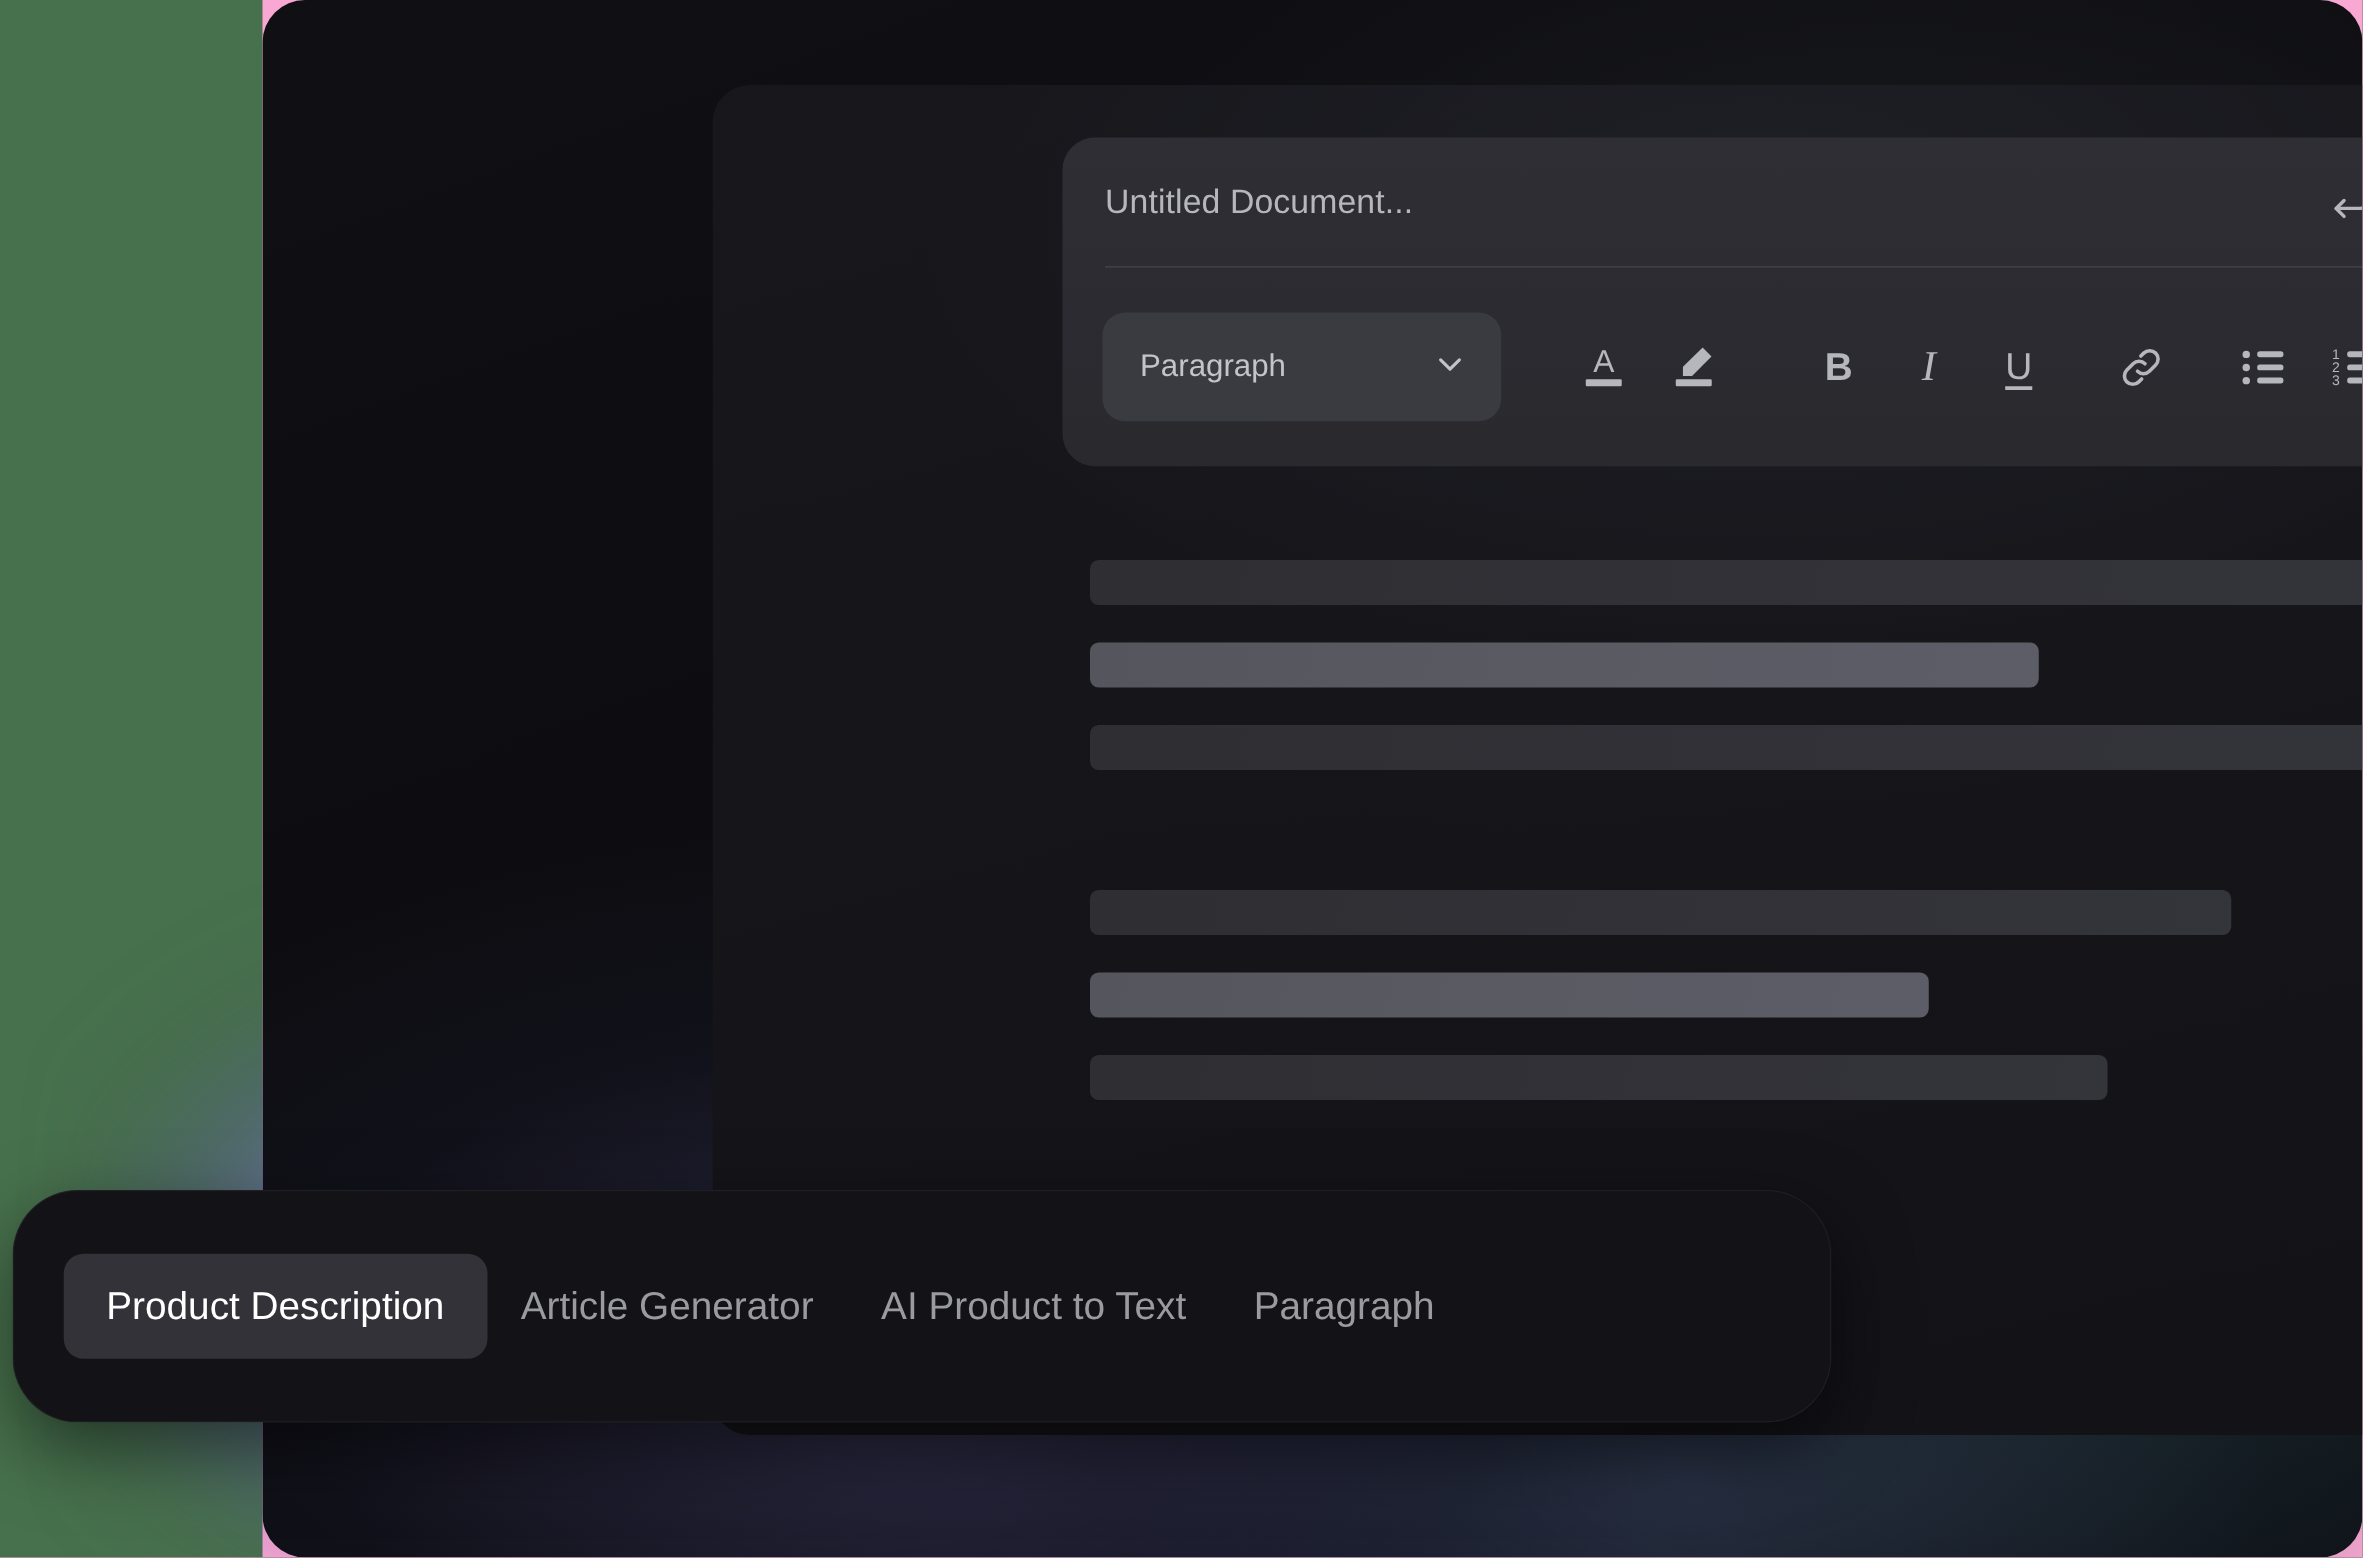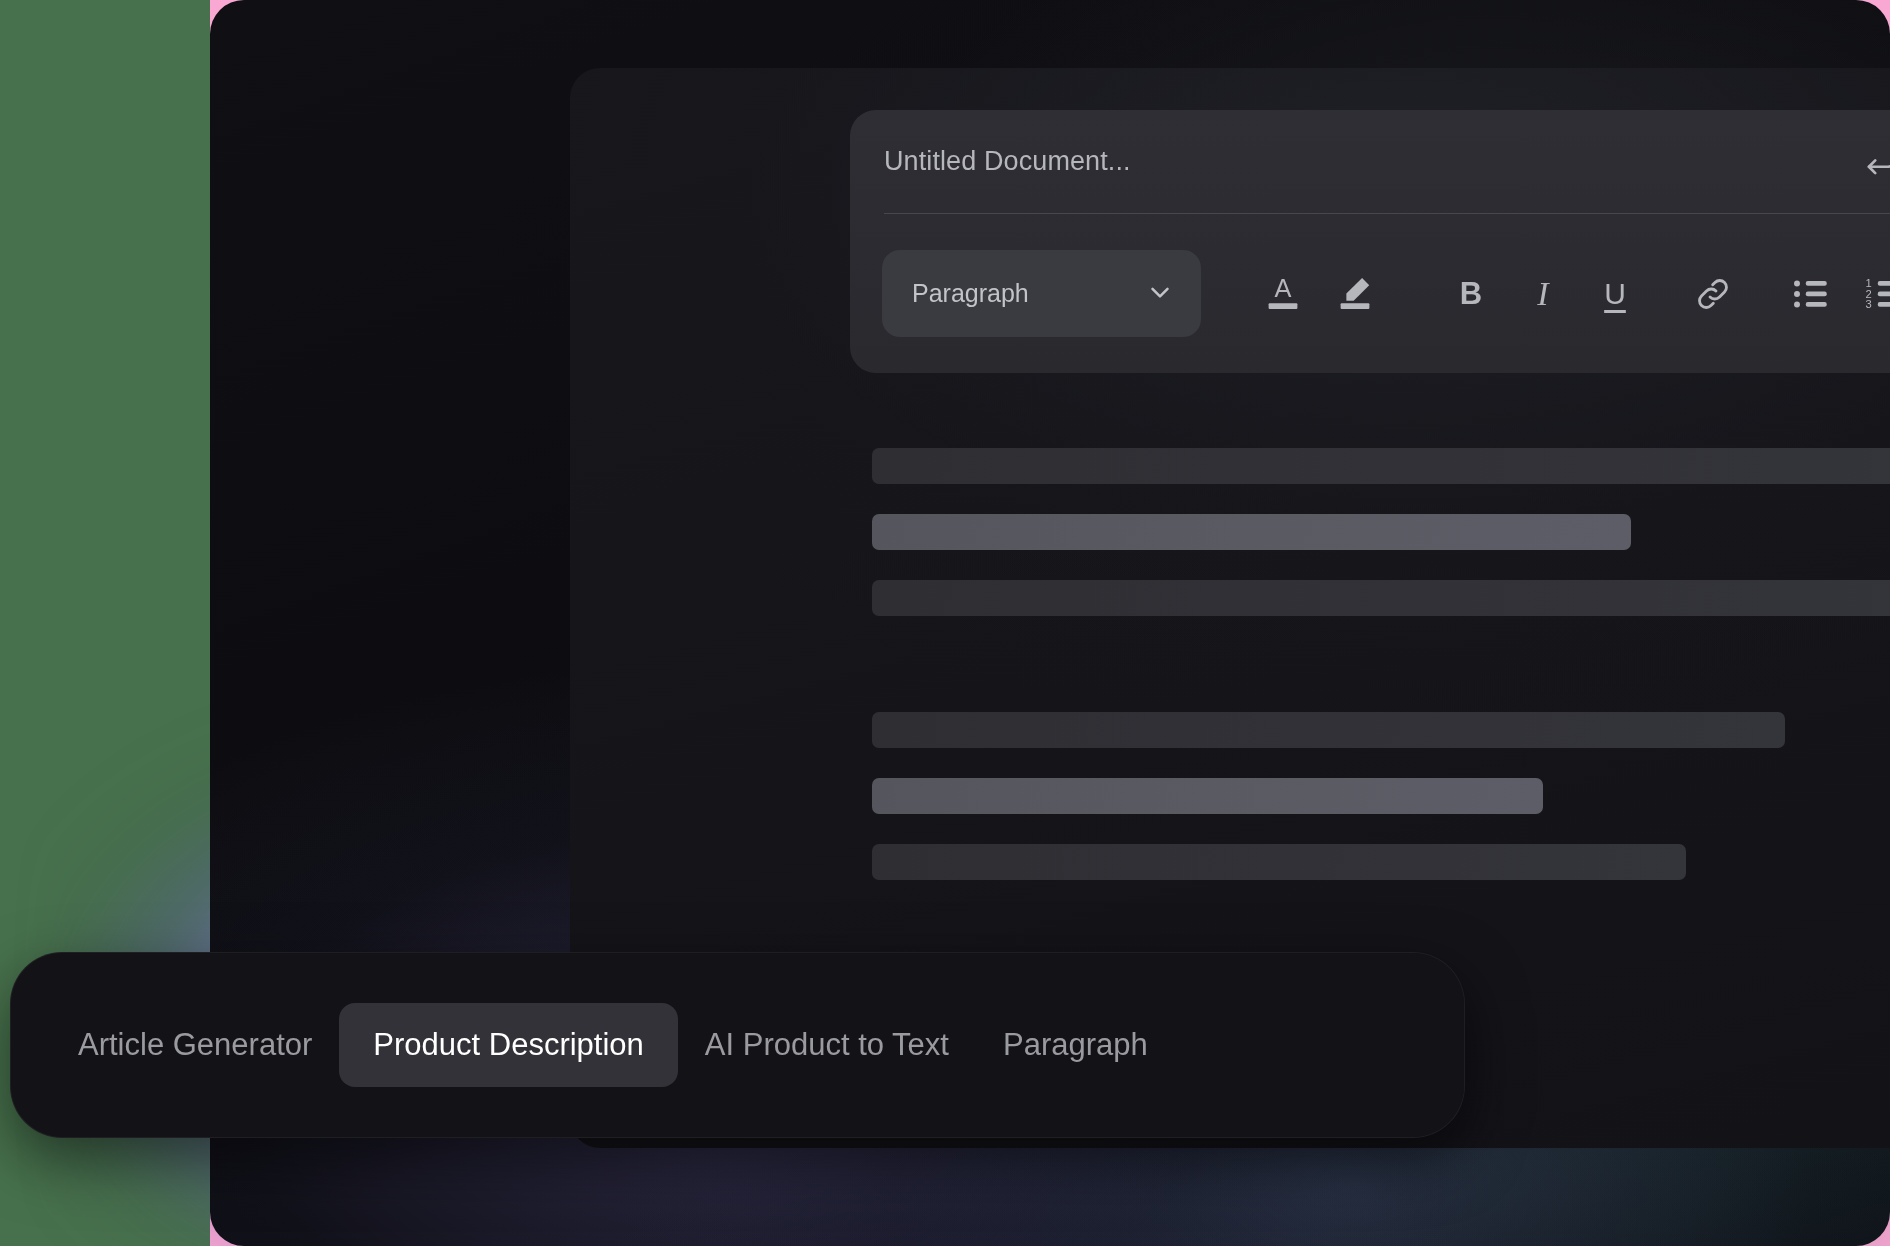--- a/index.html
+++ b/index.html
@@ -455,21 +455,21 @@
           <div class="sk-bar sk-dark" style="width:74%"></div>
         </div>
 
       </div>
 
     </div>
   </div>
 
   <div id="tabbar">
     <div id="tabs">
+      <div class="tab active">Product Description</div>
       <div class="tab">Article Generator</div>
-      <div class="tab active">Product Description</div>
       <div class="tab">AI Product to Text</div>
       <div class="tab">Paragraph</div>
     </div>
     <div id="tab-fade"></div>
   </div>
 
 </div>
 
 </body></html>

